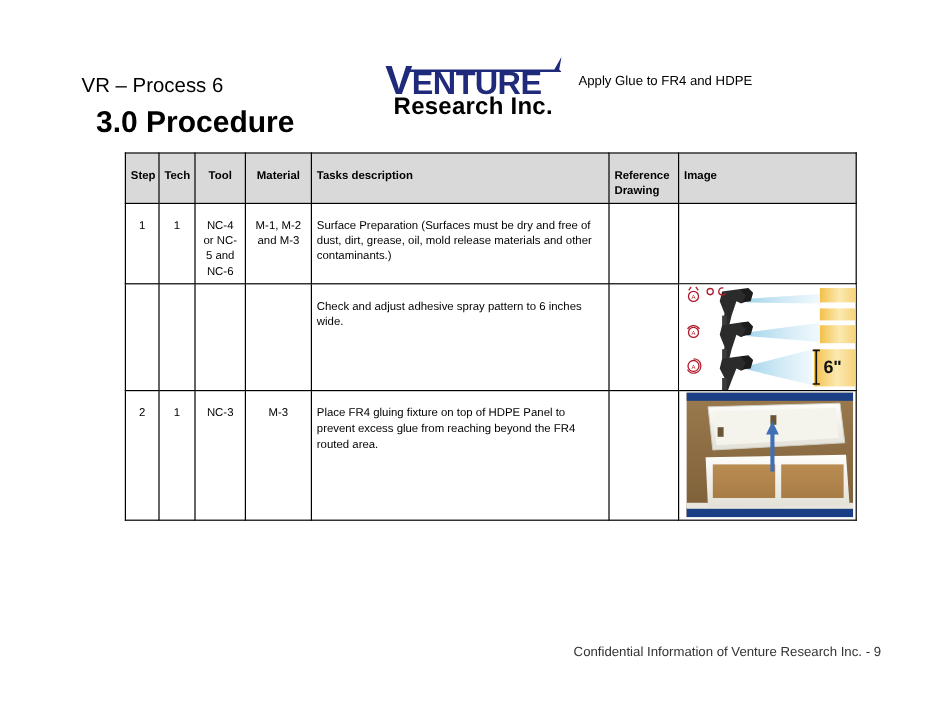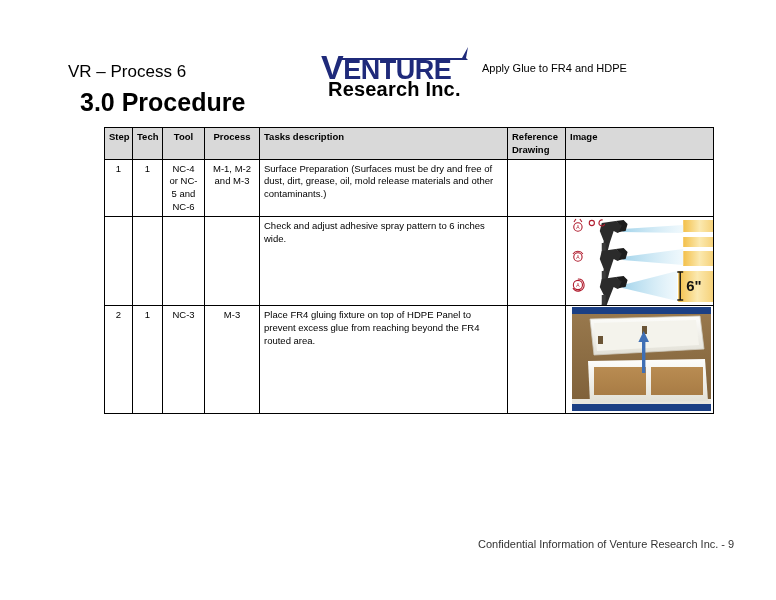--- a/index.html
+++ b/index.html
@@ -86,21 +86,21 @@
     left: 104px;
     top: 127px;
     width: 609px;
     border-collapse: collapse;
     table-layout: fixed;
     font-size: 9.5px;
   }
   #proc-table th, #proc-table td {
     border: 1px solid #000000;
     vertical-align: top;
-    padding: 3px 4px 2px 4px;
+    padding: 13px 4px 2px 4px;
     line-height: 1.35;
     font-weight: normal;
   }
   #proc-table thead th {
     background: #d9d9d9;
     font-weight: bold;
     text-align: left;
     height: 22px;
   }
   #proc-table th.c-step, #proc-table th.c-tech,
@@ -170,21 +170,21 @@
     <col class="col-material">
       <col class="col-tasks">
       <col class="col-ref">
       <col class="col-image">
   </colgroup>
   <thead>
     <tr class="row-h">
       <th class="c-step">Step</th>
       <th class="c-tech">Tech</th>
       <th class="c-tool">Tool</th>
-      <th class="c-material">Process</th>
+      <th class="c-material">Material</th>
       <th>Tasks description</th>
       <th>Reference Drawing</th>
       <th>Image</th>
     </tr>
   </thead>
   <tbody>
 
     <tr class="row-1">
       <td class="center">1</td>
       <td class="center">1</td>

